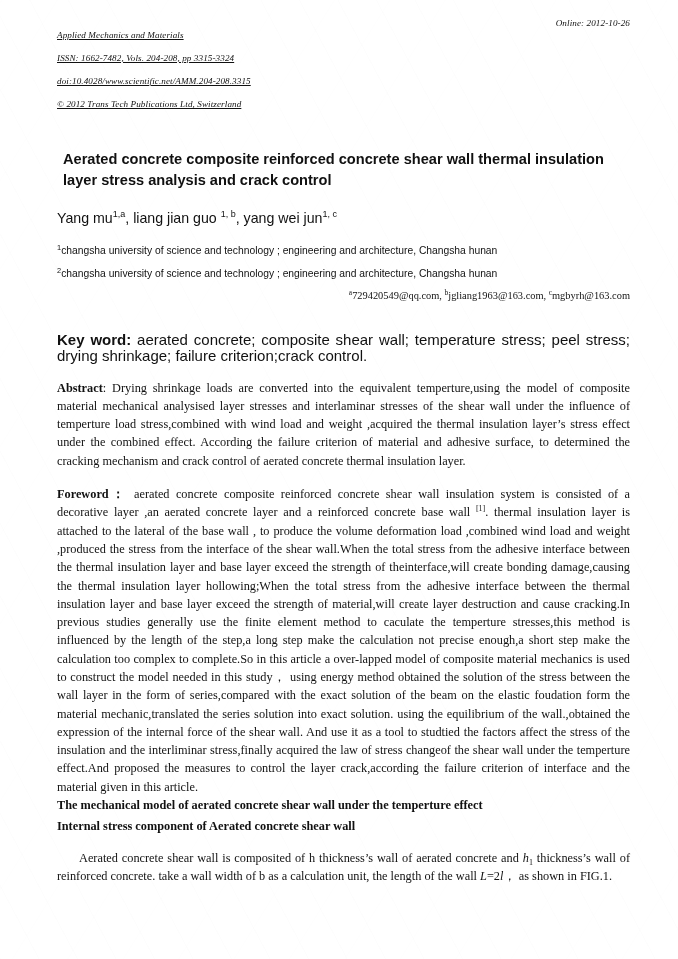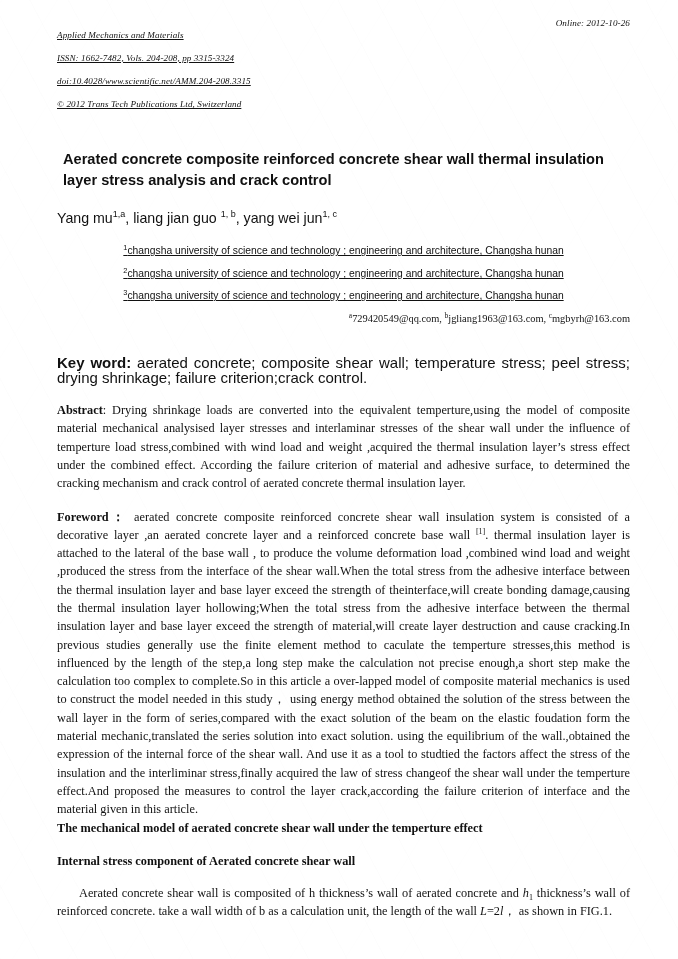--- a/index.html
+++ b/index.html
@@ -67,23 +67,22 @@
     text-align: left;
     margin-top: 17px;
   }
   .authors sup { font-size: 9px; vertical-align: super; line-height: 0; }
 
   
   .affiliations {
     font-family: "Liberation Sans", "DejaVu Sans", sans-serif;
     font-size: 10.3px;
     line-height: 22.5px;
-    text-align: center;
+    text-align: left;
     margin-top: 12px;
-    text-decoration: underline;
   }
   .affiliations .aff sup { font-size: 7.4px; vertical-align: super; line-height: 0; }
   .emails {
     font-family: Liberation Serif, serif;
     font-size: 10.4px;
     line-height: 16px;
     text-align: right;
     margin-top: 3px;
   }
   .emails sup { font-size: 7.4px; vertical-align: super; line-height: 0; }
@@ -110,21 +109,21 @@
   .para sup { font-size: 8px; vertical-align: super; line-height: 0; }
   .para sub { font-size: 8px; vertical-align: sub; line-height: 0; }
   .para i { font-style: italic; }
 
   .heading {
     font-size: 12.3px;
     line-height: 18px;
     font-weight: bold;
     text-align: left;
   }
-  .heading.sub { margin-top: 15px; }
+  .heading.sub { margin-top: 3px; }
   .indent { display: inline-block; width: 22px; }
 </style>
 </head>
 <body>
 
 <div class="page">
   <div class="watermark"></div>
 
   <div class="content">
 
@@ -140,21 +139,20 @@
 
     <div class="title">Aerated concrete composite reinforced concrete shear wall thermal insulation layer stress analysis and crack control</div>
 
     <div class="authors">
       <span>Yang mu</span><sup>1,a</sup><span>, </span><span>liang jian guo </span><sup>1, b</sup><span>, </span><span>yang wei jun</span><sup>1, c</sup>
     </div>
 
     <div class="affiliations">
       <div class="aff"><sup>1</sup><span>changsha university of science and technology ; engineering and architecture, Changsha hunan</span></div>
       <div class="aff"><sup>2</sup><span>changsha university of science and technology ; engineering and architecture, Changsha hunan</span></div>
-      <div class="aff"><sup>3</sup><span>changsha university of science and technology ; engineering and architecture, Changsha hunan</span></div>
     </div>
 
     <div class="emails">
       <sup>a</sup><span>729420549@qq.com,</span>
       <sup>b</sup><span>jgliang1963@163.com,</span>
       <sup>c</sup><span>mgbyrh@163.com</span>
     </div>
 
     <div class="keywords">
       <b>Key word:</b><span> aerated concrete; composite shear wall; temperature stress; peel stress; drying shrinkage; failure criterion;crack control.</span>

